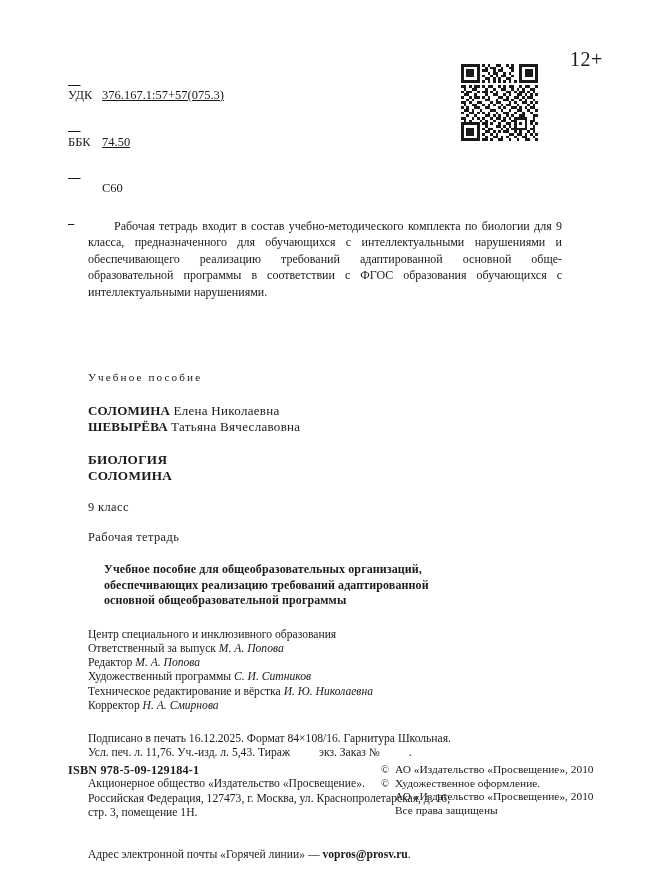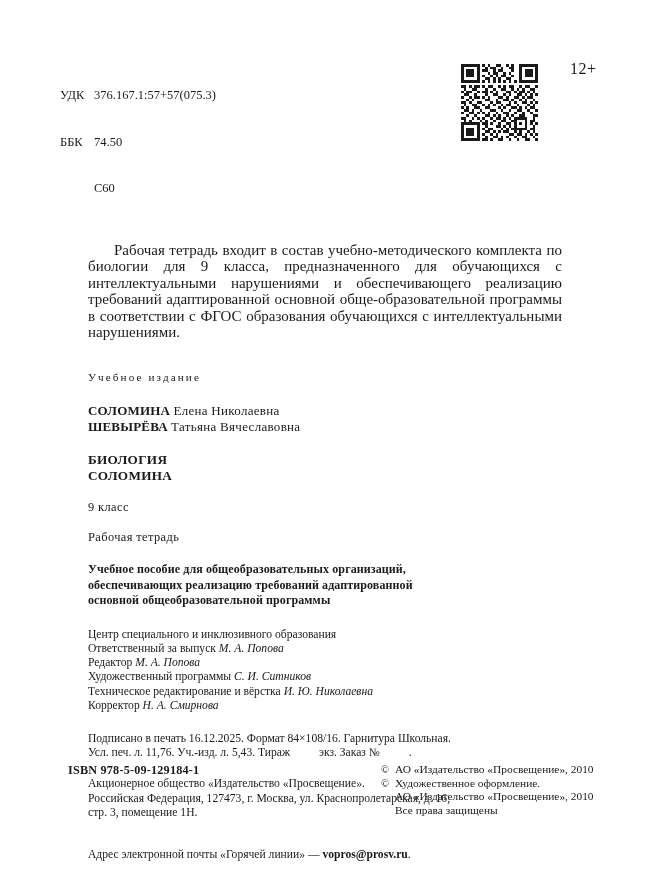--- a/index.html
+++ b/index.html
@@ -16,25 +16,26 @@
     overflow: hidden;
   }
   .page {
     position: absolute;
     inset: 0;
   }
 
   
   .codes {
     position: absolute;
-    left: 60px;
+    left: 68px;
     top: 57px;
     font-size: 12.5px;
     line-height: 15.5px;
     white-space: pre;
+    text-decoration: underline;
   }
   .codes .row { display: block; }
   .codes .lbl {
     display: inline-block;
     width: 34px;
   }
   .codes .indent { padding-left: 34px; display: inline-block; }
 
   
   .qr-wrap {
@@ -43,38 +44,37 @@
     top: 57px;
     width: 77px;
     height: 91px;
   }
   .qr-wrap svg { display: block; width: 100%; height: 100%; }
 
   
   .age {
     position: absolute;
     left: 570px;
-    top: 60px;
-    font-size: 16px;
+    top: 48px;
+    font-size: 20px;
     letter-spacing: 0.5px;
     font-family: Liberation Serif, serif;
   }
 
   
   .annotation {
     position: absolute;
     left: 88px;
     top: 218px;
     width: 474px;
-    font-size: 15px;
+    font-size: 12px;
     line-height: 16.4px;
     text-align: justify;
     text-align-last: left;
     white-space: pre-line;
-    margin-top: 24px;
   }
   .annotation .first { padding-left: 26px; }
 
   
   .imprint {
     position: absolute;
     left: 88px;
     top: 371px;
     width: 470px;
   }
@@ -110,20 +110,21 @@
     letter-spacing: 0.4px;
     margin-bottom: 17px;
   }
   .purpose {
     font-weight: bold;
     font-size: 12px;
     line-height: 15.6px;
     letter-spacing: 0.1px;
     margin-bottom: 19px;
     white-space: pre-line;
+    margin-left: 16px;
   }
   .credits {
     font-size: 11.6px;
     line-height: 14.2px;
     margin-bottom: 19px;
   }
   .credits i { font-style: italic; }
   .print-spec {
     font-size: 11.6px;
     line-height: 14.2px;
@@ -436,21 +437,21 @@
       </g>
     </svg>
   </div>
 
   <div class="age">12+</div>
 
   <div class="annotation"><span class="first">Рабочая тетрадь входит в состав учебно-методического комплекта по биологии</span> <span>для 9 класса, предназначенного для обучающихся с интеллектуальными нарушениями и обеспечивающего реализацию требований адаптированной основной обще-образовательной программы в соответствии с ФГОС образования обучающихся с интеллектуальными нарушениями.</span></div>
 
   <div class="imprint">
 
-    <div class="imprint-head">Учебное издание</div>
+    <div class="imprint-head">Учебное пособие</div>
 
     <div class="authors">
       <div><span class="sur">СОЛОМИНА</span> <span class="given">Елена Николаевна</span></div>
       <div><span class="sur">ШЕВЫРЁВА</span> <span class="given">Татьяна Вячеславовна</span></div>
     </div>
 
     <div class="title-lines">
       <div>БИОЛОГИЯ</div>
       <div>СОЛОМИНА</div>
     </div>

